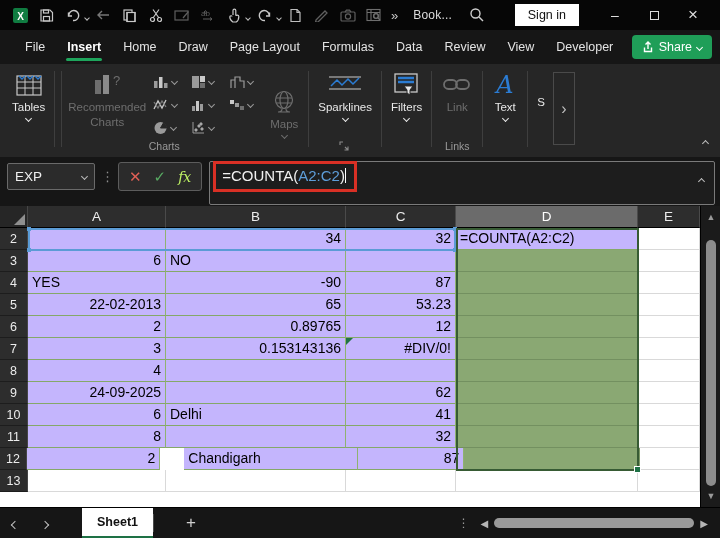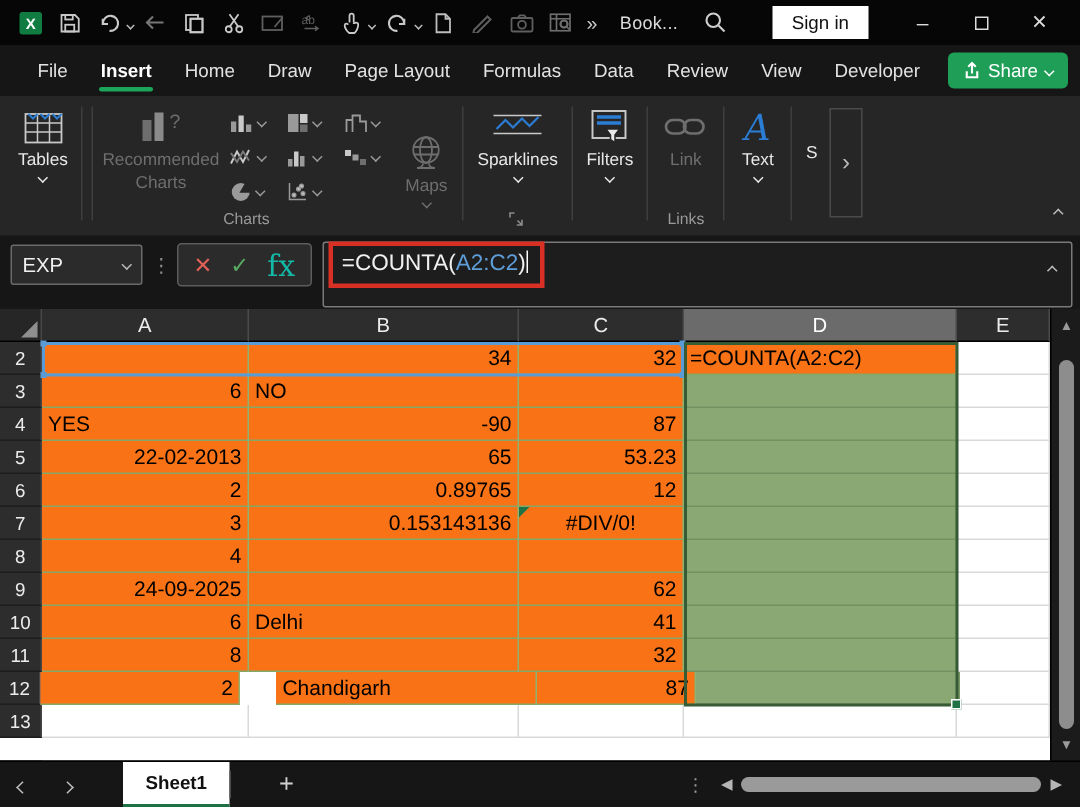--- a/index.html
+++ b/index.html
@@ -69,21 +69,21 @@
     align-items:flex-start; padding:4px 5px 0 7px; }
   .namebox { width:88px; height:27px; background:#2b2b2b; border:1px solid #6a6a6a;
     border-radius:2px; display:flex; align-items:center; padding:0 7px;
     color:#f0f0f0; font-size:13.5px; margin-top:2px; }
   .namebox .chev { margin-left:auto; color:#bbb; }
   .fb-dots { color:#8f8f8f; font-size:13px; padding:8px 4px 0 6px; }
   .fb-btns { height:29px; background:#2b2b2b; border:1px solid #5c5c5c; border-radius:3px;
     display:flex; align-items:center; gap:12px; padding:0 10px; margin-top:1px; }
   .fb-x { color:#e06056; font-size:15px; }
   .fb-check { color:#58ab63; font-size:15px; }
-  .fb-fx { color:#14b8a6; font-size:20px;
+  .fb-fx { color:#bef264; font-style:italic; font-size:14px;
     font-family:"DejaVu Serif", serif; }
   .fb-input { flex:1; height:44px; background:#1d1d1d; border:1px solid #7a7a7a;
     border-radius:2px; margin-left:7px; padding:4px 10px; font-size:15px; color:#f0f0f0;
     position:relative; }
   .fwrap { position:relative; display:inline-block; padding:1px 2px; white-space:nowrap; }
   .red-box { position:absolute; inset:-5px -9px -7px -7px; border:3px solid #d93025;
     pointer-events:none; }
   .ref-blue { color:#5e9dd8; }
   .caret { display:inline-block; width:1.5px; height:15px; background:#fff;
     vertical-align:-2px; }
@@ -100,24 +100,24 @@
   .chead { height:22px; background:#2d2d2d; color:#ececec; font-size:13.5px;
     display:flex; align-items:center; justify-content:center;
     border-right:1px solid #4a4a4a; border-bottom:1px solid #000; }
   .chead.sel { background:#6b6b6b; color:#fff; }
   .grow { display:flex; height:22px; }
   .rownum { width:28px; background:#2d2d2d; color:#ececec; font-size:12.5px;
     display:flex; align-items:center; justify-content:center;
     border-right:1px solid #464646; border-bottom:1px solid #1d1d1d; }
   .cell { height:22px; font-size:14px; color:#000; line-height:21px; padding:0 4px;
     overflow:hidden; white-space:nowrap; position:relative; }
-  .f-lg { background:#f97316; border-right:1px solid #8fb271; border-bottom:1px solid #85a868; }
+  .f-lg { background:#c4b5fd; border-right:1px solid #8fb271; border-bottom:1px solid #85a868; }
   .f-dg { background:#8aa873; border-right:1px solid #7a9765; border-bottom:1px solid #739060; }
   .f-w  { background:#fff; border-right:1px solid #d9d9d9; border-bottom:1px solid #d9d9d9; }
-  .a-r { text-align:right; } .a-l { text-align:left; } .a-c { text-align:center; }
+  .a-r { text-align:right; } .a-l { text-align:left; } .a-c { text-align:right; }
   .err::before { content:""; position:absolute; left:0; top:0; width:0; height:0;
     border-top:7px solid #217346; border-right:7px solid transparent; }
   .filler { position:absolute; left:28px; right:0; bottom:0; height:15px; background:#fff; }
 
   .ref-range { position:absolute; left:28px; top:22px; width:428px; height:23px;
     border:2px solid #5b9bd5; pointer-events:none; }
   .ref-range i { position:absolute; width:4px; height:4px; background:#5b9bd5; }
   .ref-range .tl{left:-3px;top:-3px;} .ref-range .tr{right:-3px;top:-3px;}
   .ref-range .bl{left:-3px;bottom:-3px;} .ref-range .br{right:-3px;bottom:-3px;}
   .sel-range { position:absolute; left:456px; top:22px; width:183px; height:243px;

